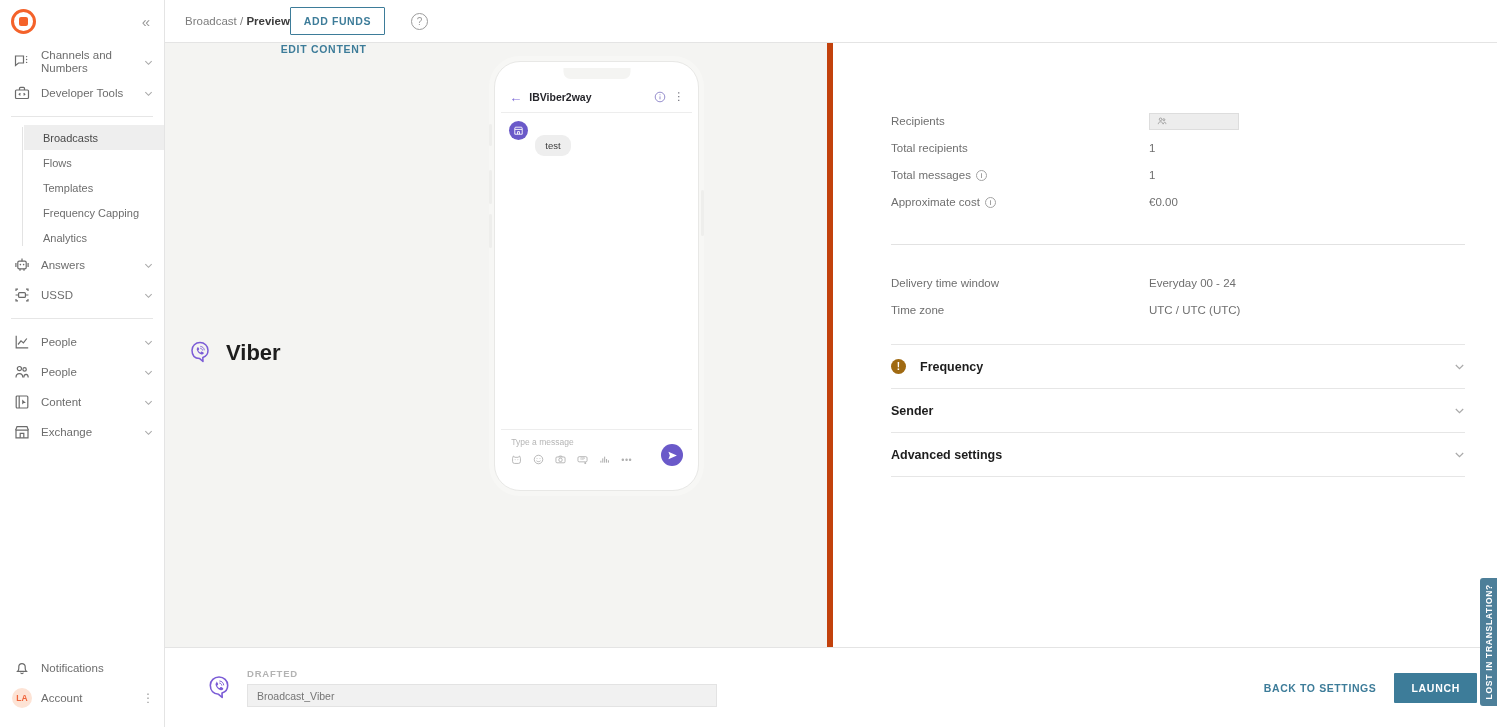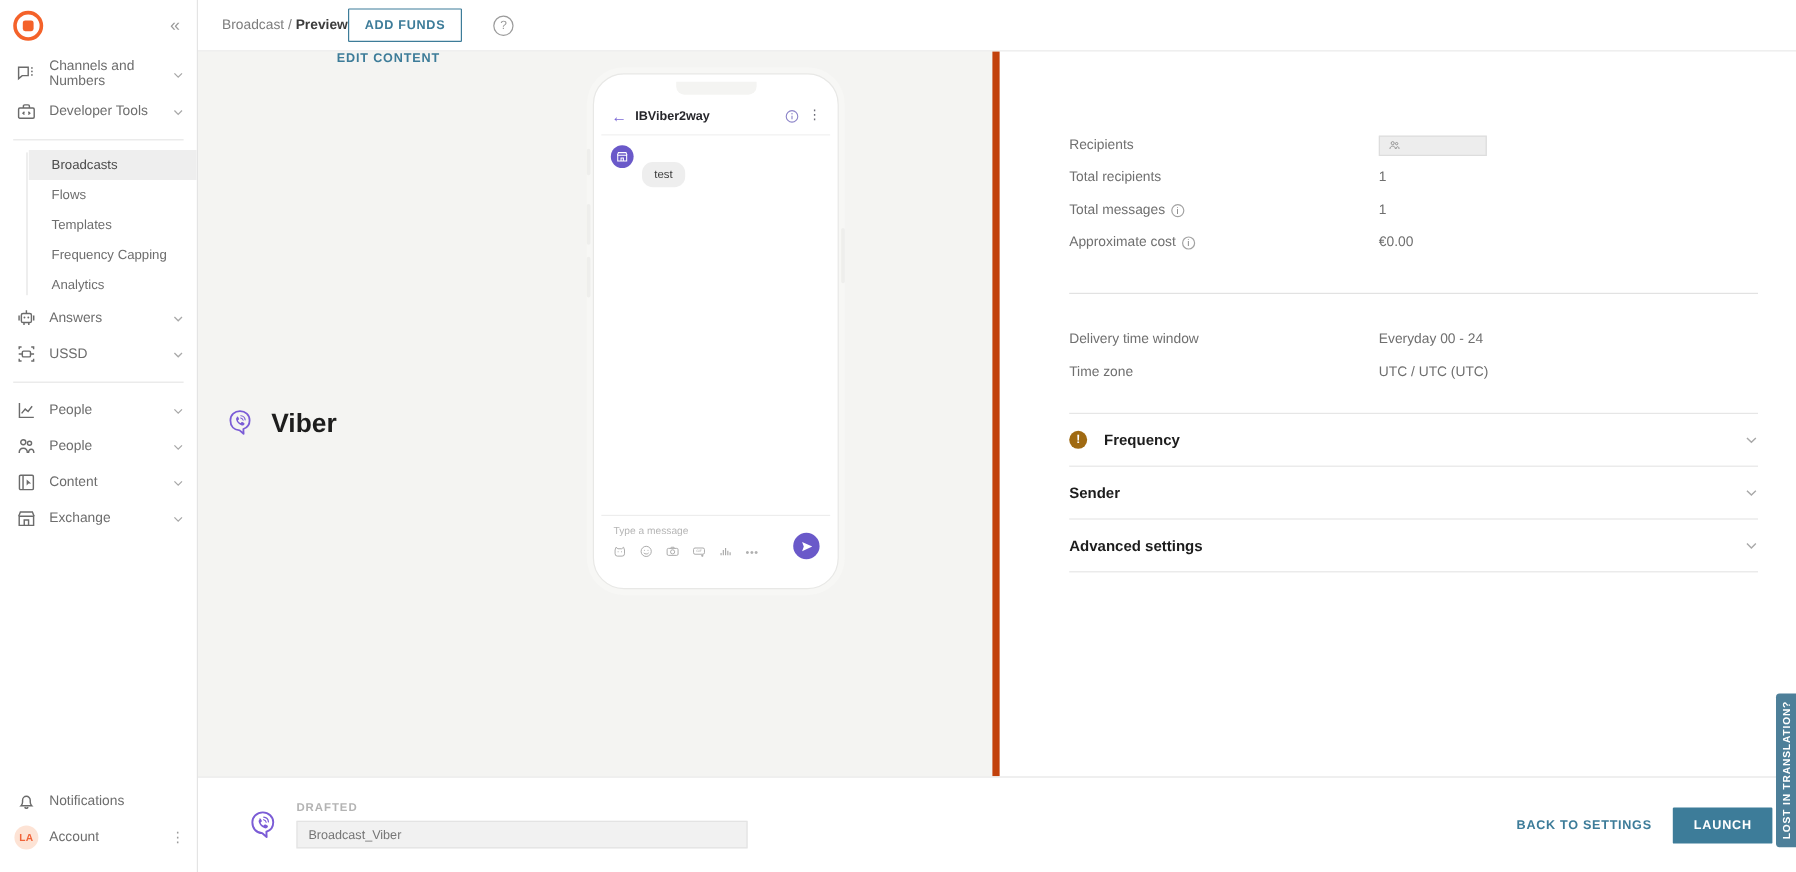--- a/index.html
+++ b/index.html
@@ -242,21 +242,21 @@
     padding: 0 20px 0 40px; position: relative;
   }
   .bb-left { display: flex; align-items: center; gap: 14px; }
   .bb-viber { width: 28px; height: 28px; }
   .bb-field-wrap { display: flex; flex-direction: column; }
   .bb-label {
     font-size: 9.5px; color: #b3b3b3; letter-spacing: .8px;
     font-weight: bold; margin-bottom: 5px;
   }
   .bb-input {
-    width: 376px; height: 23px; background: #f1f1f1; border: 1px solid #e3e3e3;
+    width: 470px; height: 23px; background: #f1f1f1; border: 1px solid #e3e3e3;
     font-size: 10.5px; color: #a9a9a9; padding: 0 9px;
     font-family: "Liberation Sans", sans-serif;
   }
   .bb-right { margin-left: auto; display: flex; align-items: center; gap: 18px; }
   .link-back {
     font-size: 10.5px; color: #3d7c99; letter-spacing: .6px;
     font-weight: bold; cursor: pointer;
   }
   .btn-launch {
     background: #3d7c99; color: #fff; border: none; border-radius: 1px;

